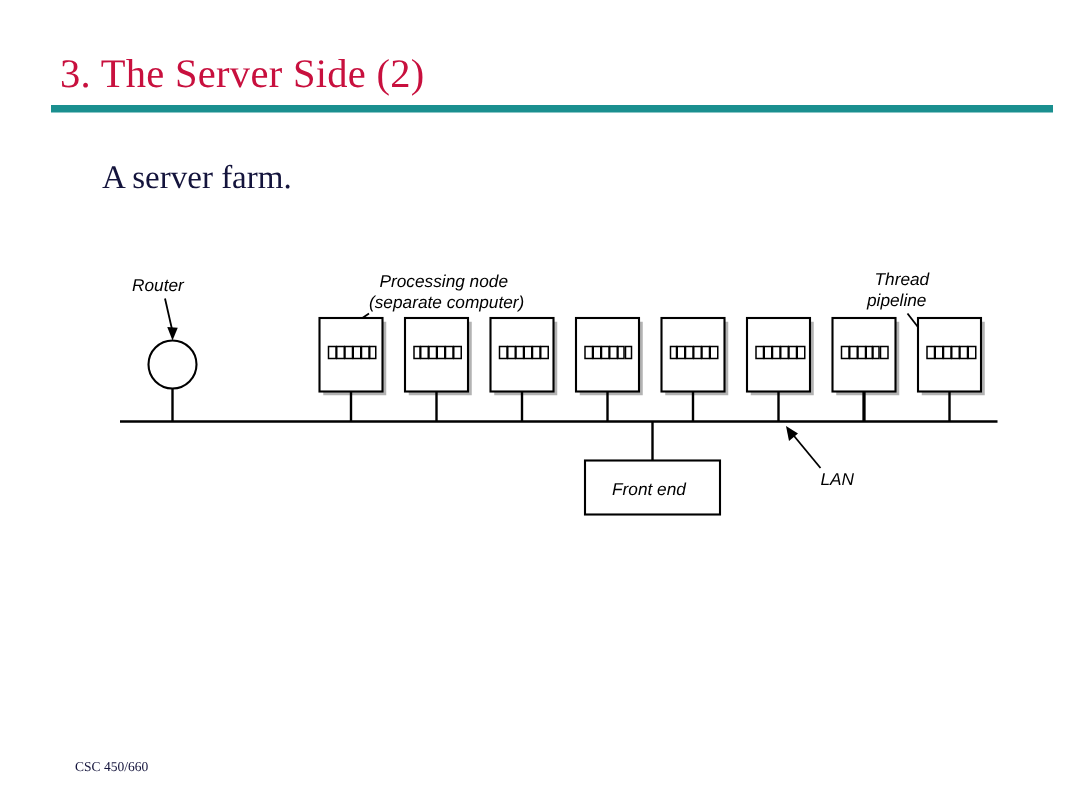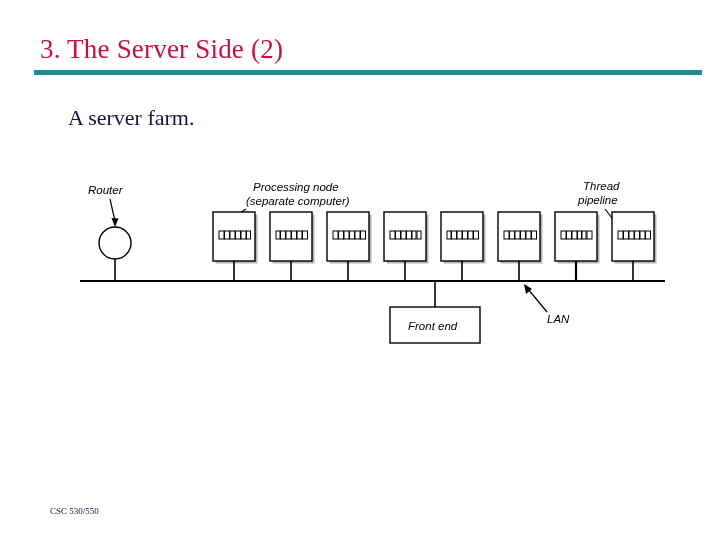--- a/index.html
+++ b/index.html
@@ -241,15 +241,15 @@
             <rect x="580" y="66" width="5" height="8" fill="#fff" stroke="#000" stroke-width="1"></rect>
             <rect x="585.5" y="66" width="5" height="8" fill="#fff" stroke="#000" stroke-width="1"></rect>
           </g>
           <line x1="573" y1="96" x2="573" y2="116" stroke="#000" stroke-width="1.6"></line>
         </g>
 
       </g>
     </svg>
   </div>
 
-  <div id="footer-text">CSC 530/550</div>
+  <div id="footer-text">CSC 450/660</div>
 
 </div>
 
 </body></html>

